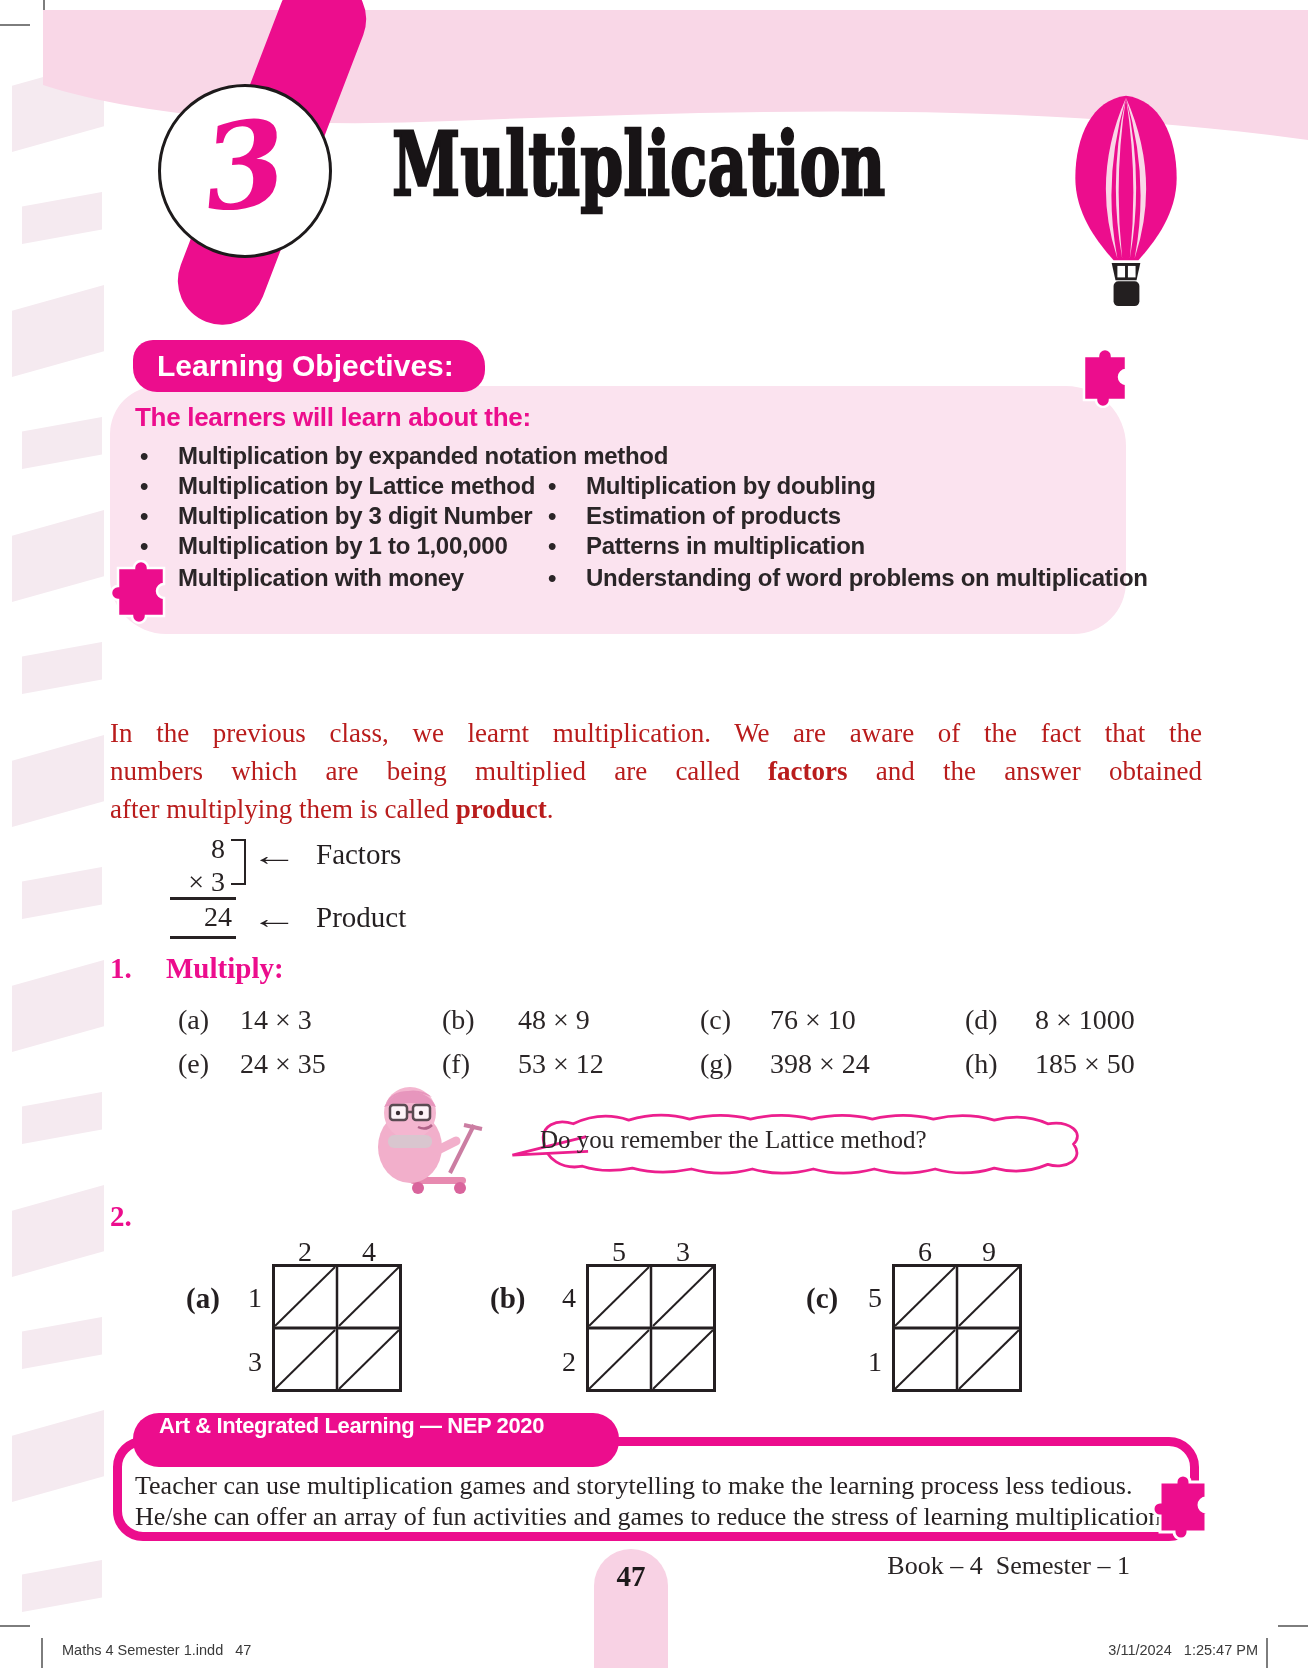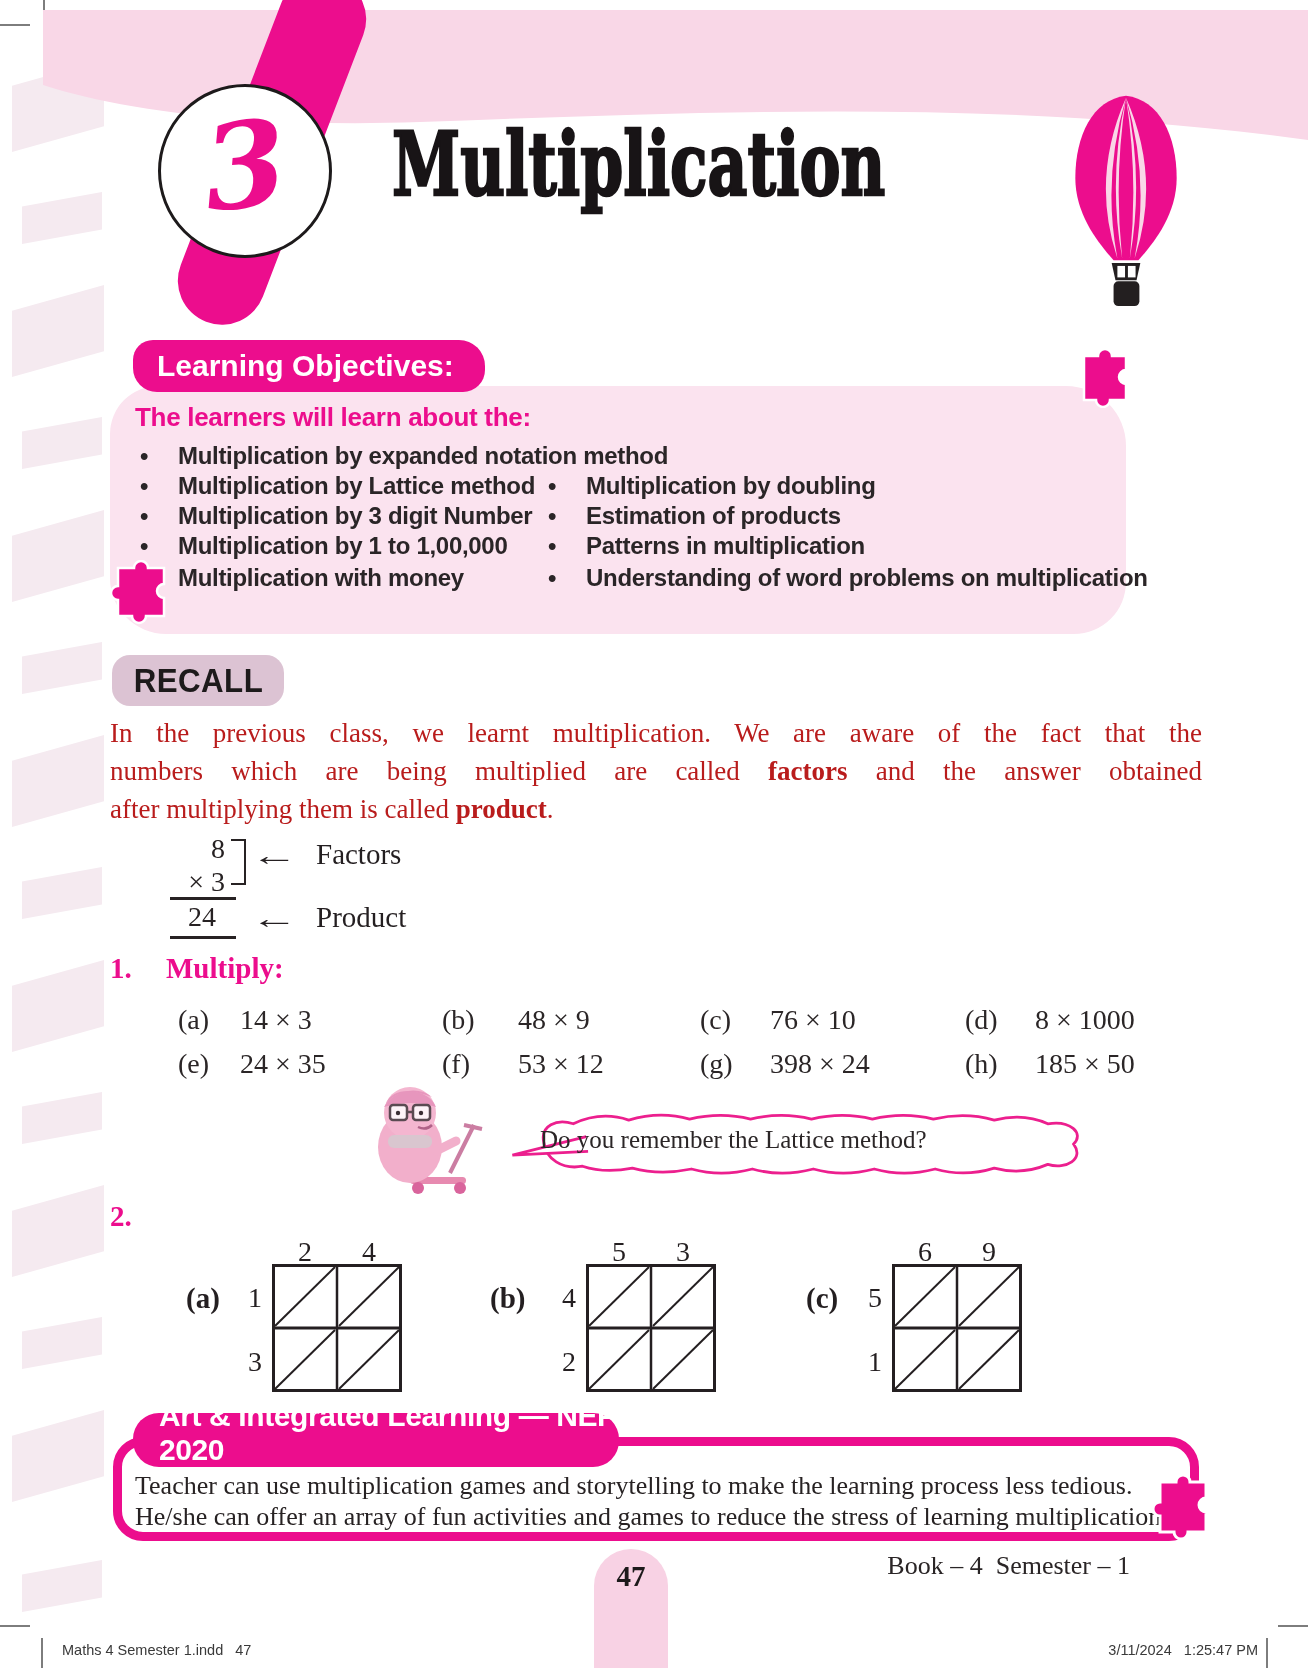--- a/index.html
+++ b/index.html
@@ -66,22 +66,22 @@
   .bubble-text{position:absolute;left:540px;top:1126px;width:520px;text-align:left;
           font-size:25px;color:#2b2627;z-index:3;}
 
   
   .lat-label{position:absolute;font-weight:bold;font-size:29px;color:#241f21;}
   .lat-digit{position:absolute;font-size:28px;color:#241f21;width:22px;text-align:center;}
   .lat-side{position:absolute;font-size:28px;color:#241f21;width:22px;text-align:right;}
 
   
   .art-tab{position:absolute;left:133px;top:1413px;width:486px;height:54px;background:#ec0d8d;
-          border-radius:26px;z-index:3;display:flex;align-items:flex-end;padding-left:26px;box-sizing:border-box;
-          font-family:"Liberation Sans",sans-serif;font-weight:bold;font-size:30px;color:#ffffff;letter-spacing:-0.4px;}
+          border-radius:26px;z-index:3;display:flex;align-items:flex-start;padding-left:26px;box-sizing:border-box;
+          font-family:"Liberation Sans",sans-serif;font-weight:bold;font-size:22px;color:#ffffff;letter-spacing:-0.4px;}
   .art-box{position:absolute;left:113px;top:1437px;width:1086px;height:104px;background:#ffffff;
           border:9px solid #ec0d8d;border-radius:30px;box-sizing:border-box;z-index:2;}
   .art-text{position:absolute;left:135px;top:1470px;width:1035px;font-size:26px;line-height:31px;color:#272223;z-index:3;}
 
   
   .pill{position:absolute;left:594px;top:1549px;width:74px;height:119px;background:#f8d2e4;
         border-radius:37px 37px 0 0;}
   .pagenum{position:absolute;left:594px;top:1560px;width:74px;text-align:center;
         font-weight:bold;font-size:29px;color:#1d1a1b;}
   .booklabel{position:absolute;left:850px;top:1551px;width:280px;text-align:right;font-size:26px;
@@ -172,36 +172,33 @@
     </div>
   </div>
 
   <svg class="puzzle" style="left:1076px;top:350px" width="58" height="58" viewBox="0 0 58 58">
     <path d="M8,6 h14 a7,7 0 1 1 14,0 h14 v14 a7,7 0 1 0 0,14 v16 h-16 a7,7 0 1 1 -14,0 H8 Z" fill="#ec0d8d" stroke="#ffffff" stroke-width="2.5"></path>
   </svg>
   <svg class="puzzle" style="left:108px;top:560px" width="66" height="72" viewBox="0 0 66 72">
     <path d="M10,8 h16 a7,7 0 1 1 14,0 h16 v16 a7,7 0 1 0 0,14 v18 h-18 a7,7 0 1 1 -14,0 H10 v-16 a7,7 0 1 1 0,-14 Z" fill="#ec0d8d" stroke="#ffffff" stroke-width="2.5"></path>
   </svg>
 
-  <div class="recall-badge">
-    <span>RECALL</span>
-  </div>
   <div class="para">
     <div class="jl">In the previous class, we learnt multiplication. We are aware of the fact that the</div>
     <div class="jl"><span>numbers which are being multiplied are called </span><span class="bold">factors</span><span> and the answer obtained</span></div>
     <div><span>after multiplying them is called </span><span class="bold">product</span><span>.</span></div>
   </div>
 
   <div class="abs fx fx-right" style="left:175px;top:833px;width:50px">8</div>
   <div class="abs fx fx-right" style="left:168px;top:866px;width:57px">× 3</div>
   <div class="fx-bracket"></div>
   <div class="abs" style="left:250px;top:840px"><span class="fx-arrow">←</span></div>
   <div class="abs fx-label" style="left:316px;top:838px">Factors</div>
   <div class="fx-line" style="top:897px"></div>
-  <div class="abs fx" style="left:172px;top:901px;width:60px;text-align:center">24</div>
+  <div class="abs fx" style="left:172px;top:901px;width:60px;text-align:right">24</div>
   <div class="fx-line" style="top:936px"></div>
   <div class="abs" style="left:250px;top:903px"><span class="fx-arrow">←</span></div>
   <div class="abs fx-label" style="left:316px;top:901px">Product</div>
 
   <div class="ex-head" style="left:110px;top:952px">1.</div>
   <div class="ex-head" style="left:166px;top:952px">Multiply:</div>
 
   <div class="ex1-item" style="left:178px;top:1004px"><span>(a)</span></div>
   <div class="ex1-item" style="left:240px;top:1004px">14 × 3</div>
   <div class="ex1-item" style="left:442px;top:1004px"><span>(b)</span></div>

